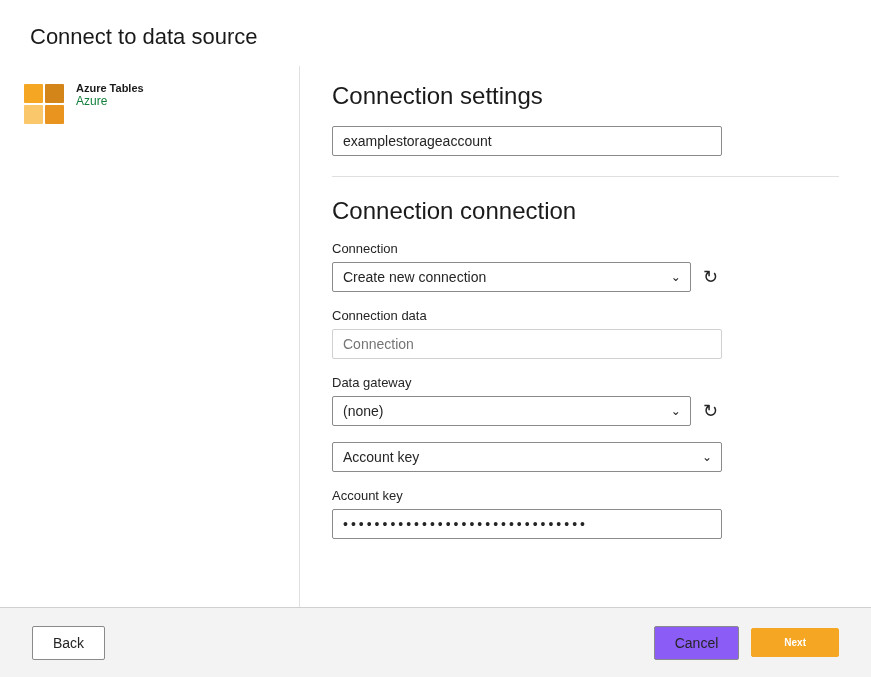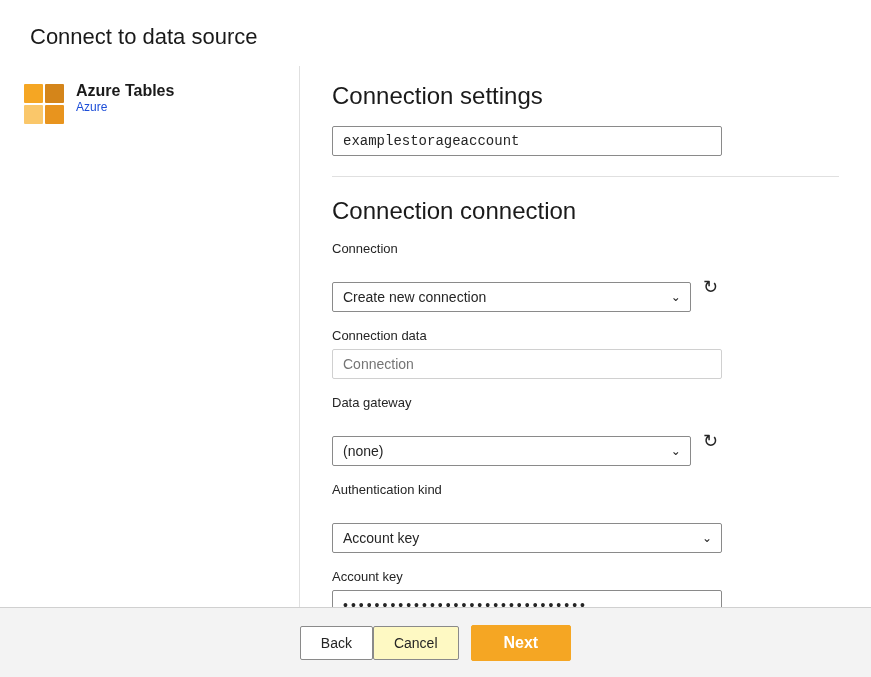--- a/index.html
+++ b/index.html
@@ -49,28 +49,28 @@
 
     .connector-icon .cell {
       border-radius: 1px;
     }
     .connector-icon .cell.orange { background: #F5A623; }
     .connector-icon .cell.dark-orange { background: #D4851A; }
     .connector-icon .cell.light-orange { background: #FAC76A; }
     .connector-icon .cell.mid-orange { background: #E8941E; }
 
     .connector-info .connector-name {
-      font-size: 16px;
+      font-size: 11px;
       font-weight: 600;
       color: #1a1a1a;
     }
 
     .connector-info .connector-sub {
       font-size: 12px;
-      color: #1d4ed8;
+      color: #15803d;
     }
 
     .right-panel {
       flex: 1;
       padding: 16px 32px;
       overflow-y: auto;
     }
 
     .section-title {
       font-size: 24px;
@@ -94,42 +94,41 @@
       color: #c50f1f;
     }
 
     .text-input {
       width: 100%;
       max-width: 390px;
       padding: 6px 10px;
       border: 1px solid #8a8a8a;
       border-radius: 2px;
       font-size: 14px;
-      font-family: Liberation Mono, monospace;
+      font-family: Liberation Sans, sans-serif;
       color: #252525;
       outline: none;
     }
 
     .divider {
       border: none;
       border-top: 1px solid #e0e0e0;
       margin: 20px 0;
     }
 
     .dropdown-row {
       display: flex;
       align-items: center;
       gap: 8px;
       max-width: 390px;
     }
 
     .dropdown-wrapper {
       flex: 1;
       position: relative;
-      margin-top: 20px;
     }
 
     .dropdown-select {
       width: 100%;
       padding: 6px 32px 6px 10px;
       border: 1px solid #8a8a8a;
       border-radius: 2px;
       font-size: 14px;
       font-family: 'Segoe UI', sans-serif;
       color: #252525;
@@ -188,21 +187,21 @@
       outline: none;
       letter-spacing: 3px;
     }
 
     .footer {
       height: 70px;
       background: #f3f3f3;
       border-top: 1px solid #d0d0d0;
       display: flex;
       align-items: center;
-      justify-content: center;
+      justify-content: space-between;
       padding: 0 32px;
     }
 
     .footer-left {}
     .footer-right {
       display: flex;
       gap: 12px;
       align-items: center;
     }
 
@@ -211,35 +210,35 @@
       border: 1px solid #8a8a8a;
       padding: 8px 20px;
       font-size: 14px;
       font-family: 'Segoe UI', sans-serif;
       cursor: pointer;
       color: #252525;
       border-radius: 2px;
     }
 
     .btn-cancel {
-      background: #fef9c3;
+      background: #8b5cf6;
       border: 1px solid #8a8a8a;
       padding: 8px 20px;
       font-size: 14px;
       font-family: 'Segoe UI', sans-serif;
       cursor: pointer;
       color: #252525;
       border-radius: 2px;
     }
 
     .btn-next {
       background: #F5A623;
       border: 1px solid #F5A623;
       padding: 8px 32px;
-      font-size: 16px;
+      font-size: 10px;
       font-family: 'Segoe UI', sans-serif;
       cursor: pointer;
       color: #fff;
       border-radius: 2px;
       font-weight: 600;
     }
   </style>
 </head>
 <body>
 
@@ -300,21 +299,20 @@
             <select class="dropdown-select">
               <option>(none)</option>
             </select>
             <span class="dropdown-chevron">⌄</span>
           </div>
           <button class="refresh-btn" title="Refresh">↻</button>
         </div>
       </div>
 
       <div class="field-group">
-        <label class="field-label">Authentication kind</label>
         <div class="dropdown-row">
           <div class="dropdown-wrapper">
             <select class="dropdown-select">
               <option>Account key</option>
             </select>
             <span class="dropdown-chevron">⌄</span>
           </div>
         </div>
       </div>
 

